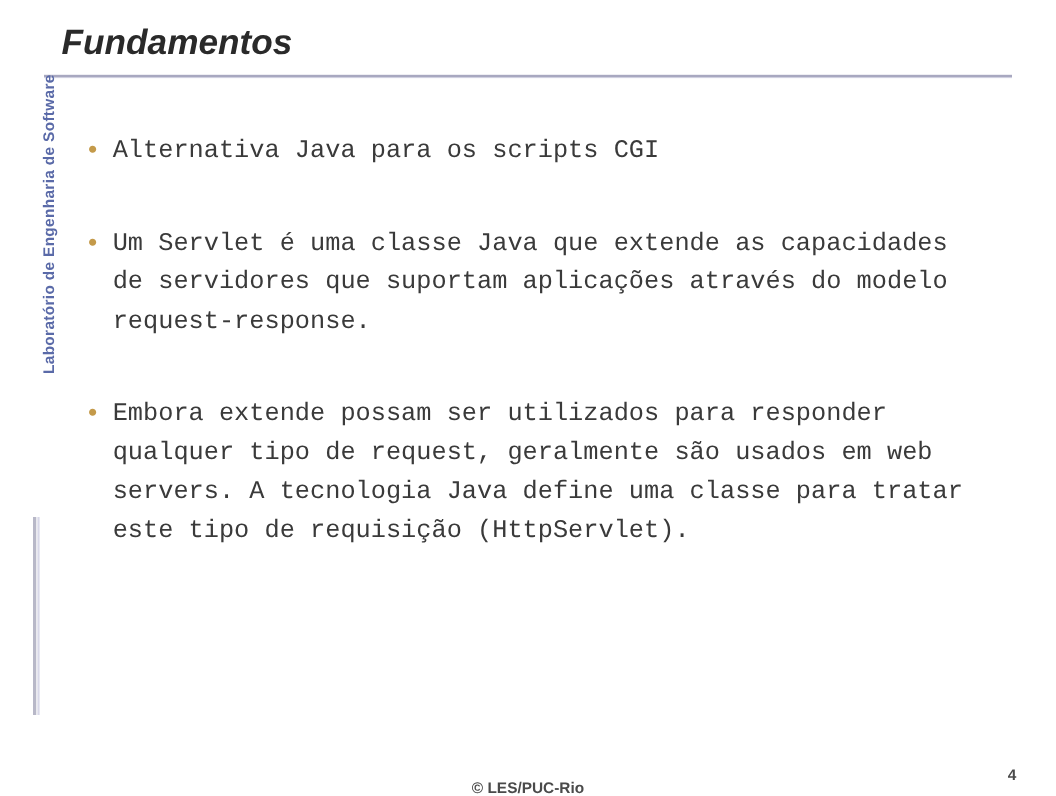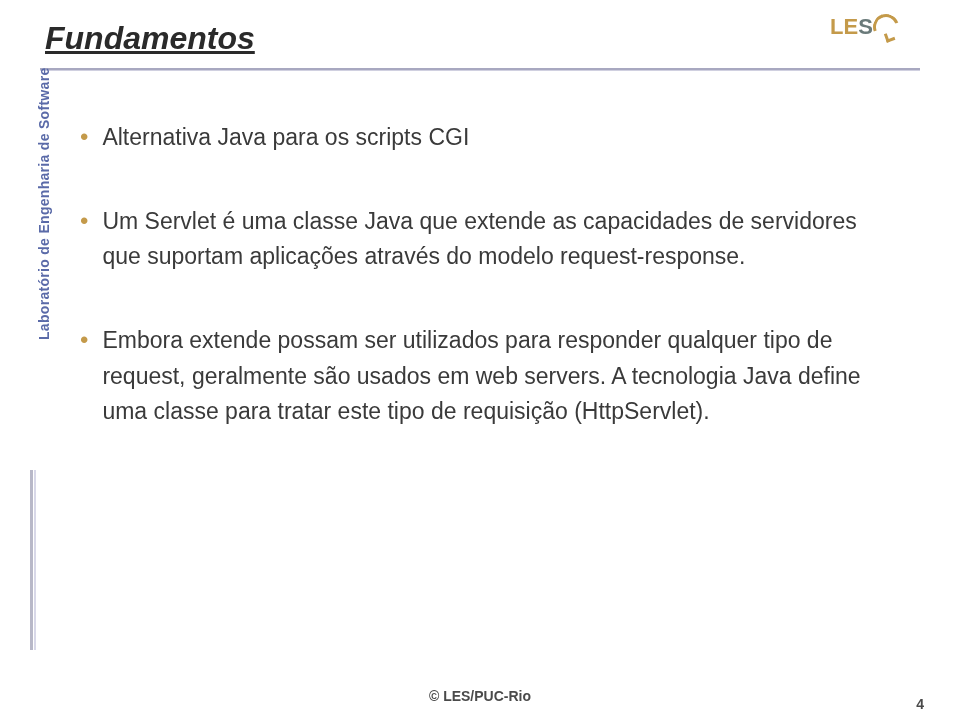--- a/index.html
+++ b/index.html
@@ -12,26 +12,25 @@
     overflow: hidden;
   }
   .slide {
     width: 100%;
     height: 100%;
     position: relative;
   }
   .title {
     position: absolute;
     top: 20px;
-    left: 45px;
+    left: 56px;
     font-size: 32px;
     font-weight: bold;
     color: #2a2a2a;
     font-style: italic;
-    text-decoration: underline;
   }
   .title-underline {
     position: absolute;
     top: 68px;
     left: 40px;
     width: 880px;
     height: 0;
     border-top: 2px solid #a8a8c0;
     border-bottom: 1px solid #d0d0e0;
   }
@@ -124,24 +123,25 @@
   }
   .bullet-dot {
     color: #c49a4a;
     font-size: 24px;
     margin-right: 14px;
     line-height: 1.4;
     flex-shrink: 0;
   }
   .bullet-text {
     flex: 1;
+    font-family: Liberation Mono, monospace;
   }
   .footer {
     position: absolute;
-    bottom: 20px;
+    bottom: 0;
     left: 0;
     width: 100%;
     text-align: center;
     font-size: 14px;
     color: #4a4a4a;
     font-weight: bold;
   }
   .page-num {
     position: absolute;
     bottom: 12px;
@@ -152,24 +152,20 @@
   }
 </style>
 </head>
 <body>
 
 <div class="slide">
 
   <div class="title">Fundamentos</div>
   <div class="title-underline"></div>
 
-  <div class="logo">
-    <span class="logo-text1">LE</span><span class="logo-text2">S</span>
-    <span class="logo-curve"></span>
-  </div>
 
   <div class="sidebar-text">Laboratório de Engenharia de Software</div>
   <div class="sidebar-line"></div>
 
   <div class="content">
     <div class="bullet-item">
       <span class="bullet-dot">•</span>
       <span class="bullet-text">Alternativa Java para os scripts CGI</span>
     </div>
     <div class="bullet-item">

